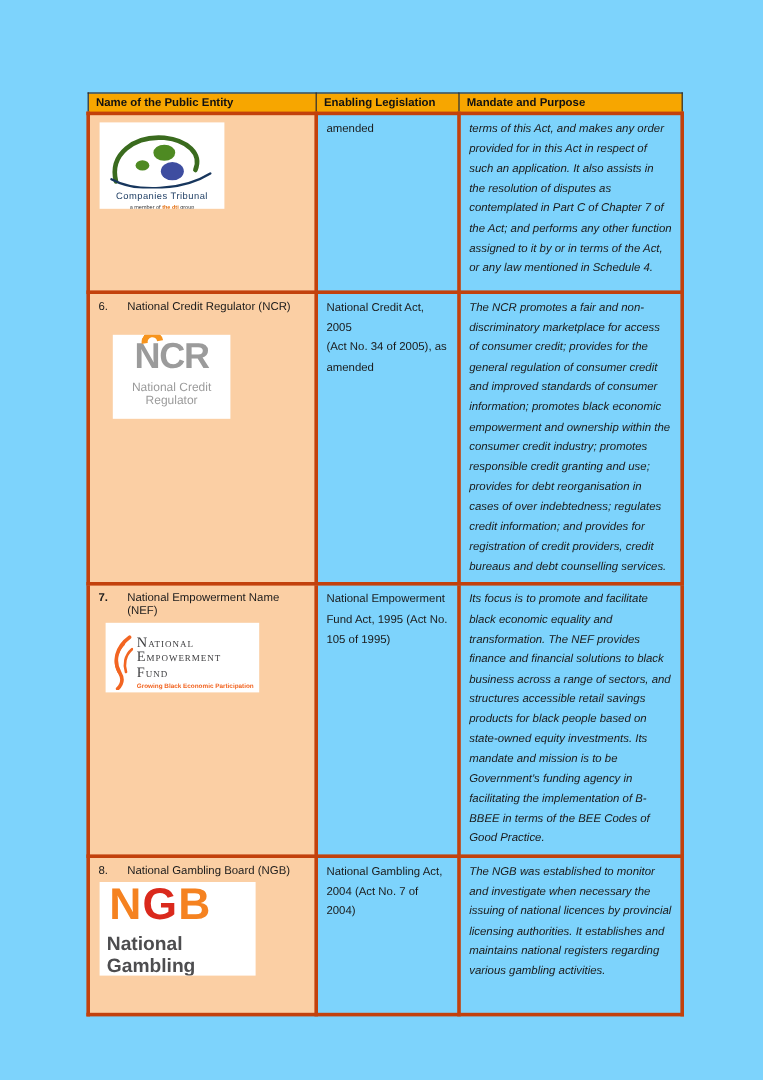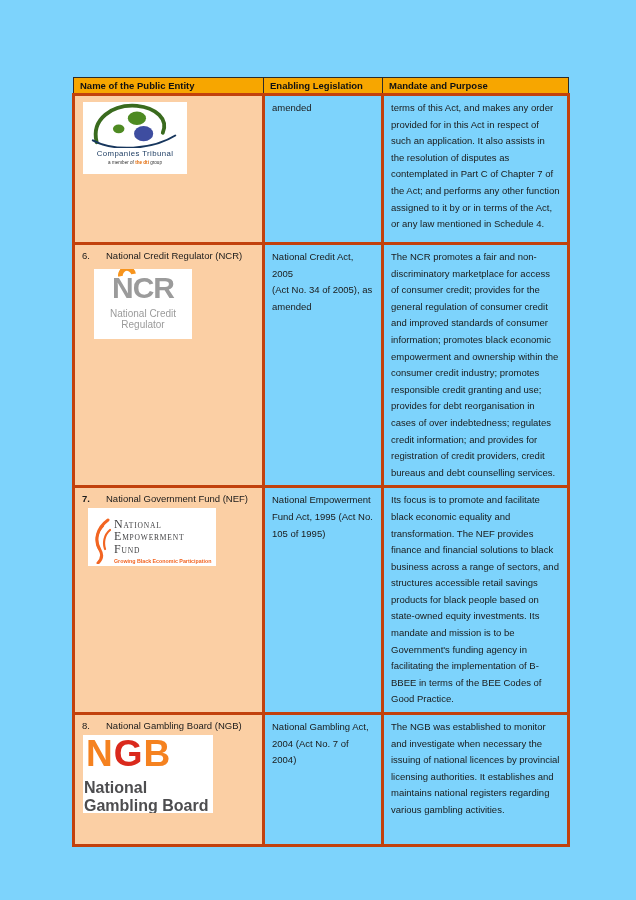--- a/index.html
+++ b/index.html
@@ -23,32 +23,32 @@
   td {
     border:3px solid #c2410c; vertical-align:top;
     font-size:9.5px; padding:4px 7px;
   }
   td.name-cell { background:#FBCFA4; padding:4px 5px; }
   .r0 { height:149px; } .r1 { height:234px; } .r2 { height:215px; } .r3 { height:132px; }
   .entity-title { display:flex; margin:1px 0 4px 2px; }
   .entity-title .num { width:24px; flex:none; }
   .entity-title .num.bold { font-weight:bold; }
   .leg-line { line-height:16.6px; }
-  .mandate { line-height:16.6px; }
+  .mandate { line-height:16.6px;font-style:italic; }
 
   .logo-box { background:#ffffff; overflow:hidden; }
 
   
-  .ct-box { width:104px; height:72px; margin:2px 0 0 3px; text-align:center; padding-top:0; }
+  .ct-box { width:104px; height:72px; margin:2px 0 0 3px; text-align:center; padding-top:9px; }
   .ct-title { font-size:7.8px; color:#17375E; letter-spacing:.4px; margin-top:-1px; }
   .ct-member { font-size:4.6px; color:#333; margin-top:2px; }
   .ct-member .brand { color:#E36C0A; font-weight:bold; }
 
   
-  .ncr-box { width:98px; height:70px; margin:8px 0 0 14px; text-align:center; padding-top:3px; position:relative; }
+  .ncr-box { width:98px; height:70px; margin:18px 0 0 14px; text-align:center; padding-top:3px; position:relative; }
   .ncr-acronym {
     font-size:30px; line-height:32px; font-weight:bold; color:#9B9B9B;
     letter-spacing:-1px; position:relative; display:inline-block;
   }
   .ncr-crescent {
     position:absolute; width:18px; height:18px; border-radius:50%;
     border:5px solid #F7941D; border-bottom-color:transparent; border-left-color:transparent;
     transform:rotate(-55deg); left:24px; top:-3px;
   }
   .ncr-sub { font-size:10px; color:#9B9B9B; margin-top:4px; }
@@ -58,21 +58,21 @@
   .nef-flame { flex:none; margin-right:3px; }
   .nef-text { padding-top:1px; }
   .nef-line {
     font-family:"Liberation Serif", serif; color:#3F3F41;
     text-transform:uppercase; font-size:7.5px; line-height:11.5px; letter-spacing:.8px;
   }
   .nef-line::first-letter { font-size:12px; }
   .nef-tagline { font-size:5.3px; font-weight:bold; color:#F26522; margin-top:2px; white-space:nowrap; }
 
   
-  .ngb-box { width:130px; height:78px; margin:4px 0 0 3px; padding:0 1px; }
+  .ngb-box { width:130px; height:78px; margin:4px 0 0 3px; padding:0 6px; }
   .ngb-letters { font-size:37px; line-height:38px; font-weight:800; letter-spacing:1px; margin-left:2px; }
   .ngb-letters .orange { color:#F58220; }
   .ngb-letters .red { color:#DA291C; }
   .ngb-title { font-size:16px; font-weight:bold; color:#4D4D4F; margin-top:6px; }
   .ngb-sub { font-size:7.5px; font-weight:bold; color:#4D4D4F; text-align:right; margin:1px 2px 1px 0; }
   .ngb-rule { border-top:1px solid #8a8a8a; margin:1px 0 2px; }
   .ngb-member { font-size:5px; text-align:center; color:#6d6e71; }
   .ngb-member .brand { color:#F58220; font-weight:bold; }
 
   .page-number { position:absolute; left:0; right:0; top:828px; text-align:center; font-size:9.5px; color:#1a1a1a; }
@@ -138,21 +138,21 @@
         </td>
         <td>
           <div class="mandate">The NCR promotes a fair and non-discriminatory marketplace for access of consumer credit; provides for the general regulation of consumer credit and improved standards of consumer information; promotes black economic empowerment and ownership within the consumer credit industry; promotes responsible credit granting and use; provides for debt reorganisation in cases of over indebtedness; regulates credit information; and provides for registration of credit providers, credit bureaus and debt counselling services.</div>
         </td>
       </tr>
 
       <tr class="r2">
         <td class="name-cell">
           <div class="entity-title">
             <span class="num bold">7.</span>
-            <span>National Government Fund (NEF)</span>
+            <span>National Empowerment Name (NEF)</span>
           </div>
           <div class="logo-box nef-box">
             <svg class="nef-flame" width="20" height="46" viewBox="0 0 20 46">
               <path d="M17,2 C6,10 3,22 9,32 C12,37 11,41 7,45" stroke="#F26522" stroke-width="3" fill="none" stroke-linecap="round"></path>
               <path d="M12,8 C5,15 4,24 8,31" stroke="#F26522" stroke-width="2.2" fill="none" stroke-linecap="round"></path>
               <path d="M19,12 C13,17 12,25 14,31" stroke="#F26522" stroke-width="2.2" fill="none" stroke-linecap="round"></path>
             </svg>
             <div class="nef-text">
               <div class="nef-line">National</div>
               <div class="nef-line">Empowerment</div>

